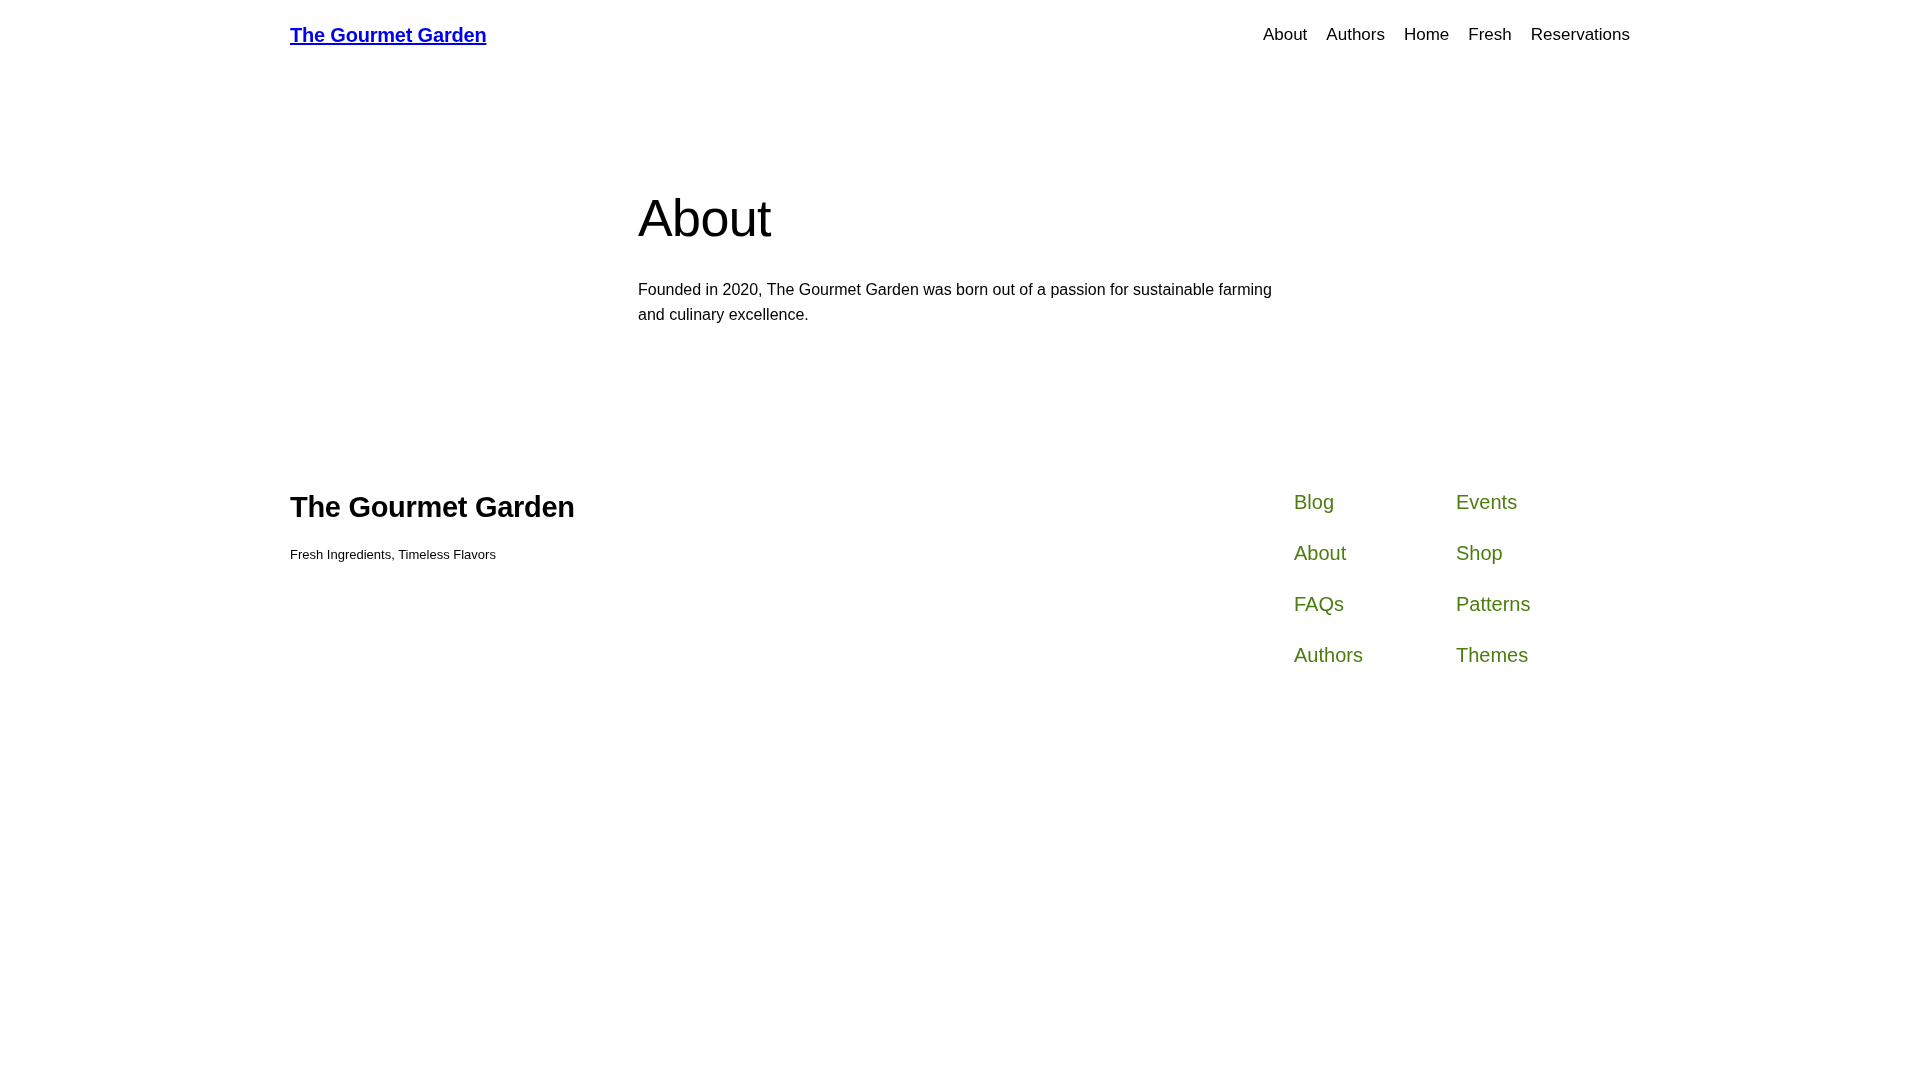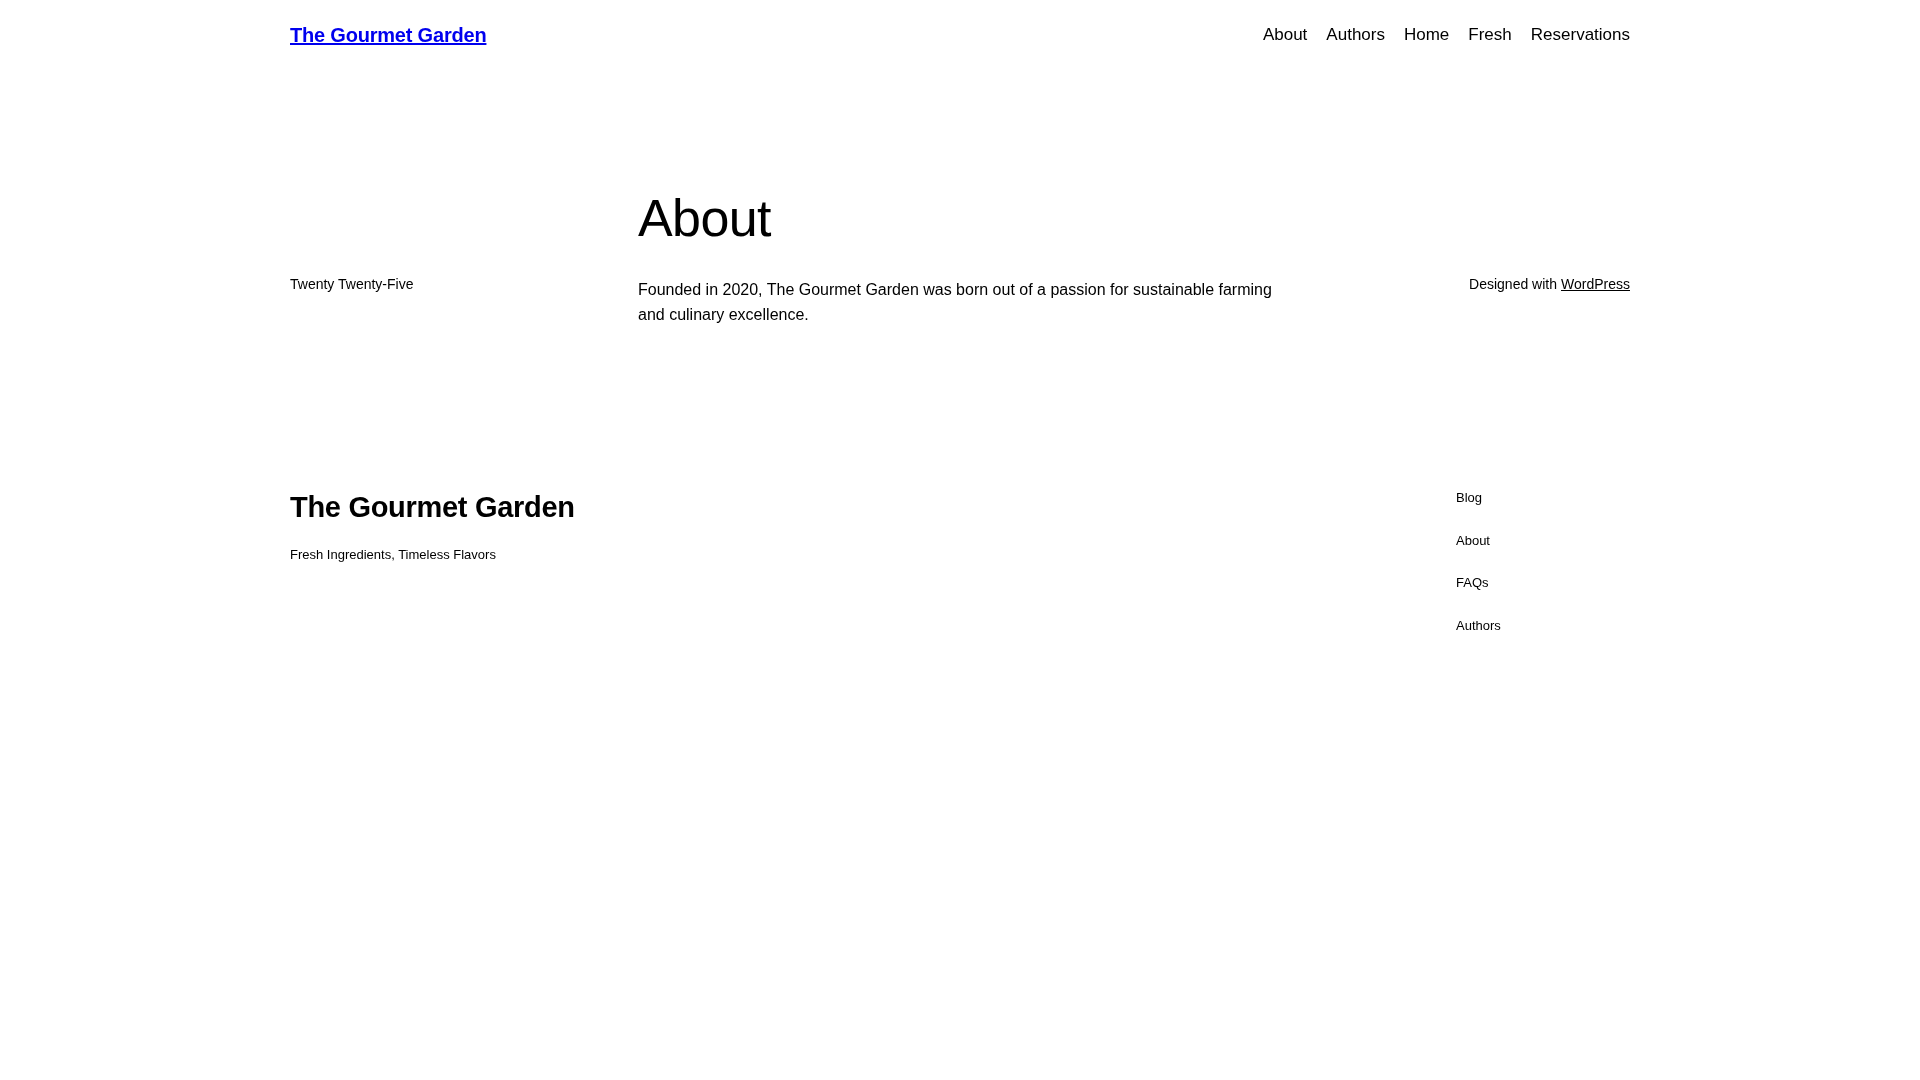--- a/index.html
+++ b/index.html
@@ -102,23 +102,23 @@
     display: flex;
     gap: 0;
     margin-right: 12px;
   }
   .footer-col {
     display: flex;
     flex-direction: column;
     width: 162px;
   }
   .footer-link {
-    font-size: 13px;
+    font-size: 20px;
     line-height: 1.2;
-    color: #000000;
+    color: #4d7c0f;
     text-decoration: none;
     margin-bottom: 27px;
   }
   .footer-link:last-child { margin-bottom: 12px; }
 
   .footer-bottom {
     position: absolute;
     top: 276px;
     left: 290px;
     width: 1340px;
@@ -165,25 +165,24 @@
         <div class="footer-brand-title">The Gourmet Garden</div>
         <p class="footer-tagline">Fresh Ingredients, Timeless Flavors</p>
       </div>
       <div class="footer-cols">
         <div class="footer-col">
           <a class="footer-link" href="#">Blog</a>
           <a class="footer-link" href="#">About</a>
           <a class="footer-link" href="#">FAQs</a>
           <a class="footer-link" href="#">Authors</a>
         </div>
+        <div class="footer-col">
+          <a class="footer-link" href="#">Events</a>
+          <a class="footer-link" href="#">Shop</a>
+          <a class="footer-link" href="#">Patterns</a>
+          <a class="footer-link" href="#">Themes</a>
+        </div>
       </div>
     </div>
   </footer>
 
-  <div class="footer-bottom">
-    <span>Twenty Twenty-Five</span>
-    <span class="credit">
-      <span>Designed with</span>
-      <a class="credit-link" href="#">WordPress</a>
-    </span>
-  </div>
 
 </div>
 
 </body></html>

